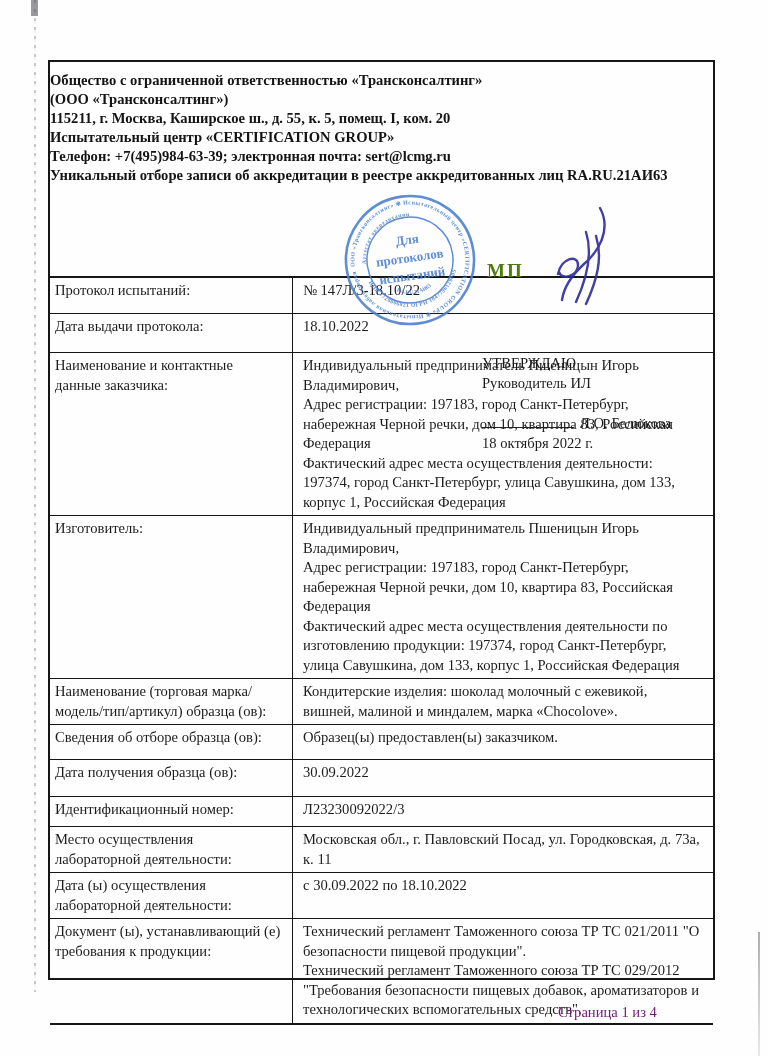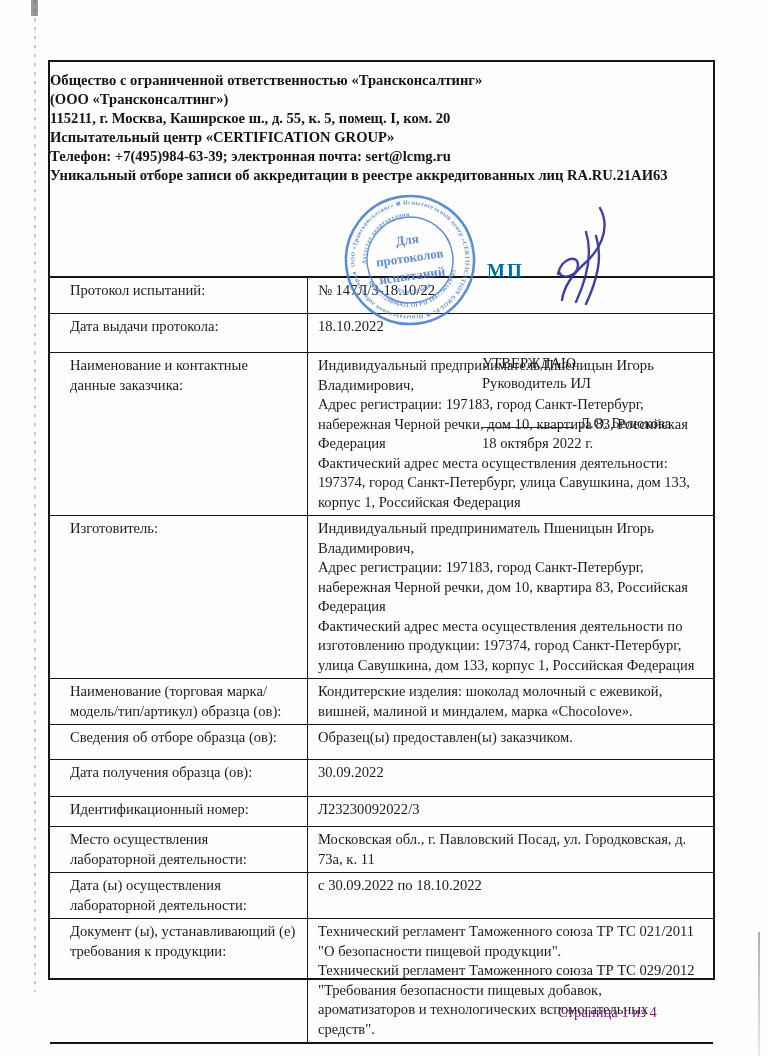--- a/index.html
+++ b/index.html
@@ -36,39 +36,39 @@
     font-size:14.6px; line-height:19px; color:#141414;
   }
   .stamp-zone { position:relative; height:91px; }
   
   .stamp-svg {
     position:absolute; left:290px; top:128px; width:140px; height:140px;
     transform:rotate(-8deg); opacity:.88;
   }
   .stamp-watermark {
     position:absolute; left:437px; top:198px; font-size:19px; letter-spacing:2px;
-    color:#0369a1; font-weight:bold;
+    color:#4d7c0f; font-weight:bold;
   }
   
   .approval {
     position:absolute; left:432px; top:168px; width:200px;
     font-size:14.6px; line-height:20px; white-space:nowrap;
   }
   .approval .sig-row { margin-top:20px; }
   .sig-underline {
     display:inline-block; width:92px; border-bottom:1.4px solid #222;
     height:14px; margin-right:6px;
   }
   .signature-svg {
     position:absolute; left:448px; top:140px; width:140px; height:130px;
     pointer-events:none;
   }
   
   .dtable { border-top:2px solid #161616; }
-  .trow { display:flex; border-bottom:1.2px solid #161616;padding-left:15px; }
+  .trow { display:flex; border-bottom:1.2px solid #161616; }
   .trow:last-child { border-bottom:2px solid #161616; }
   .cell-label {
     flex:0 0 243px; border-right:1.8px solid #161616;
     padding:3px 10px 3px 5px; font-size:14.6px; line-height:19.5px;
   }
   .cell-value {
     flex:1; padding:3px 12px 3px 10px; font-size:14.6px; line-height:19.5px;
     white-space:pre-line;
   }
   .trow:nth-child(1){min-height:36px}

